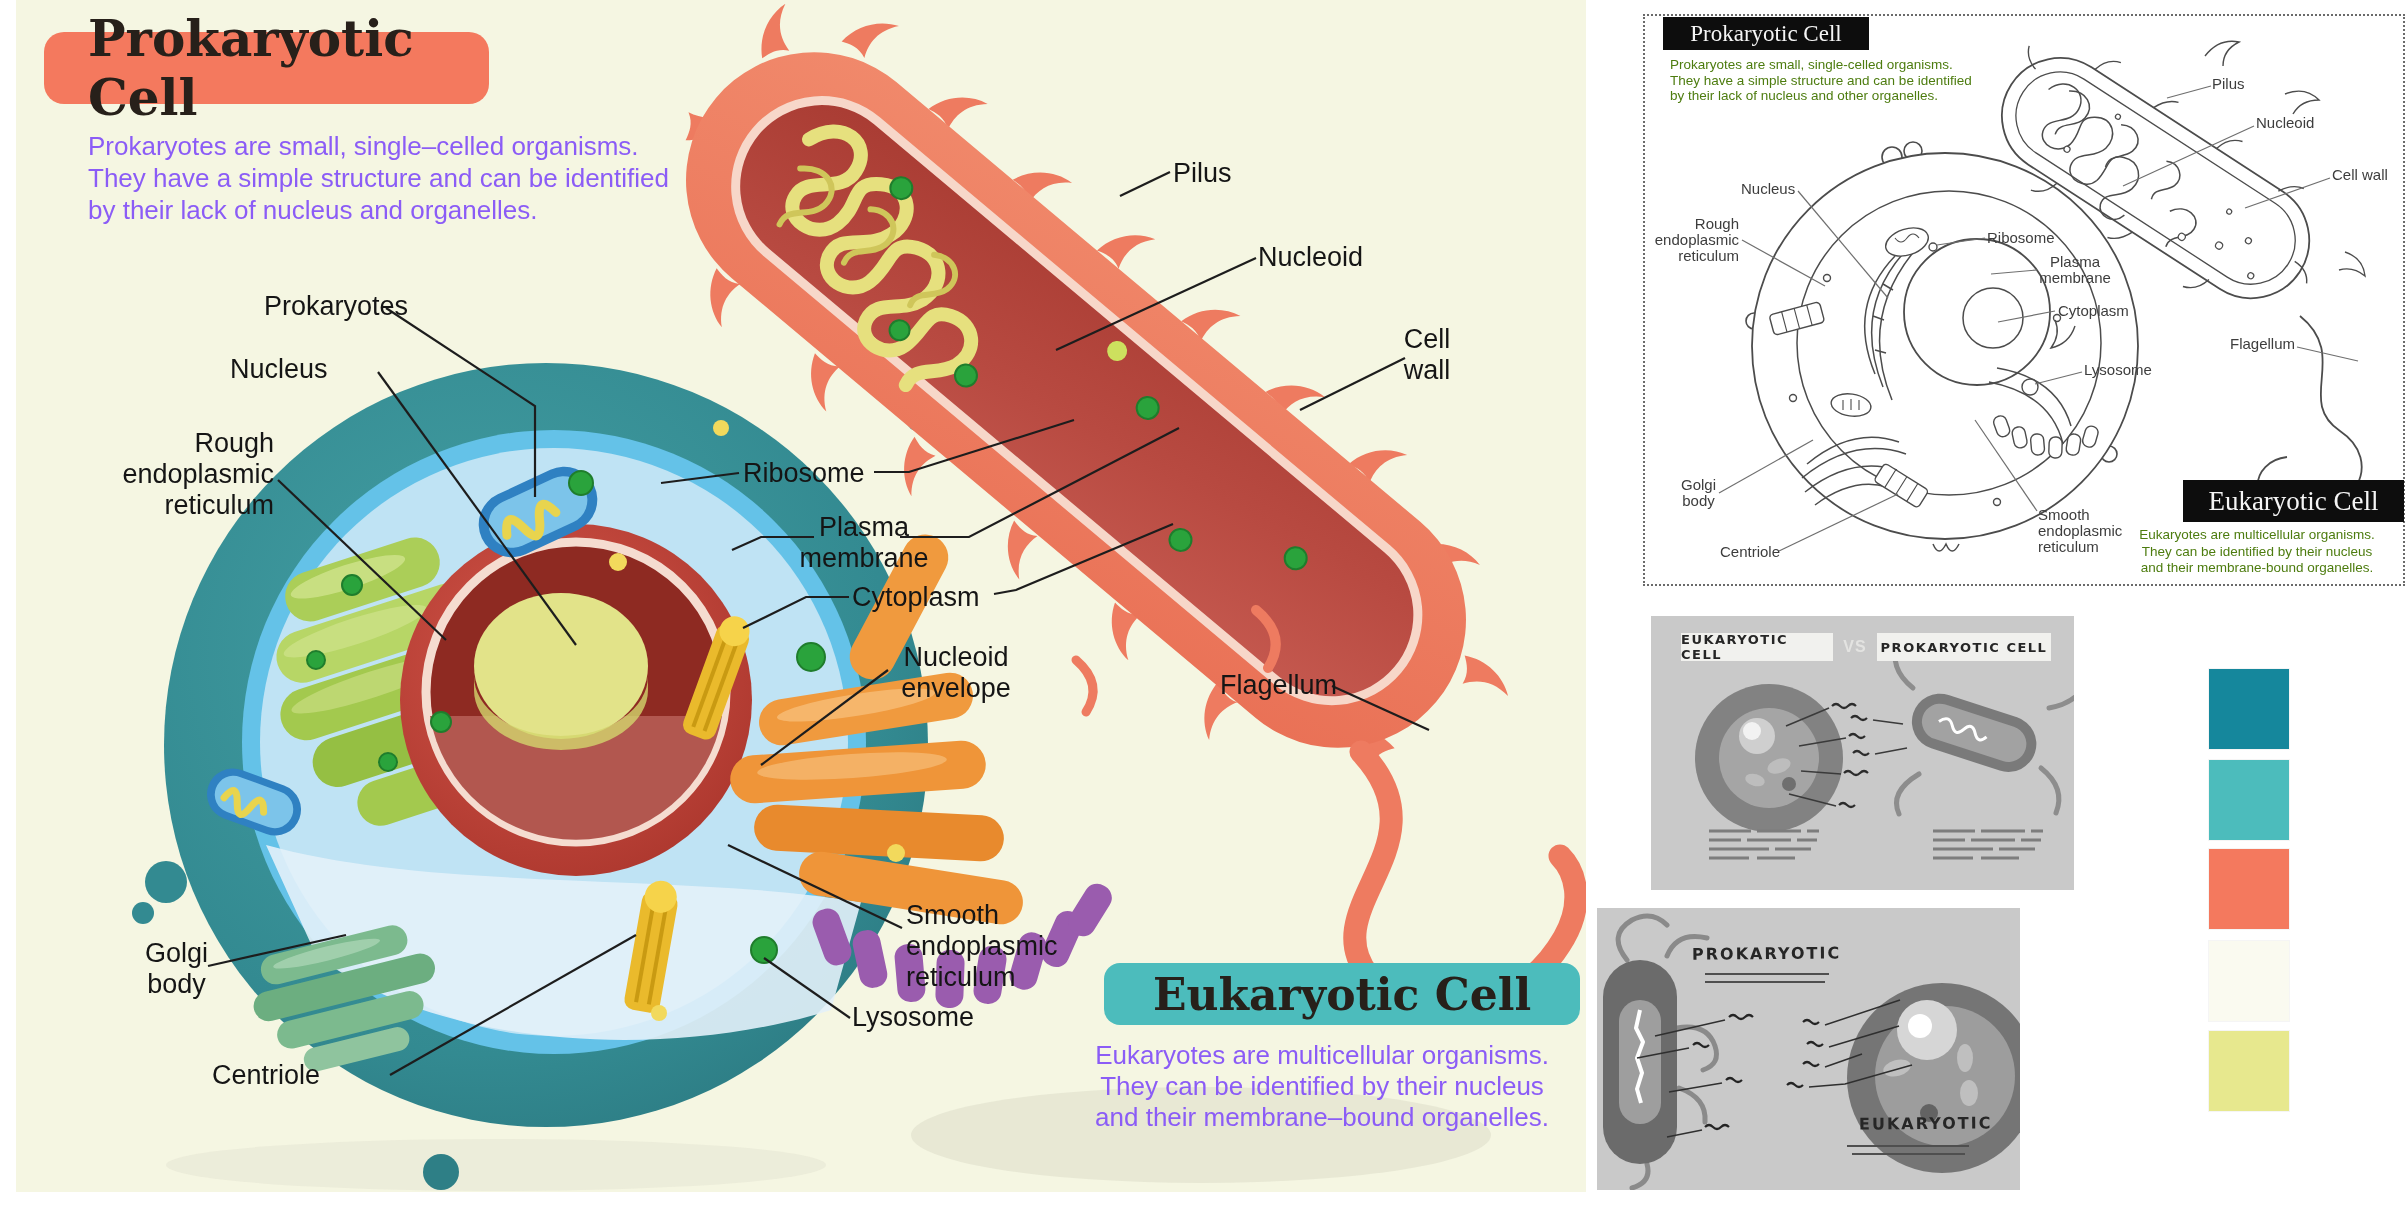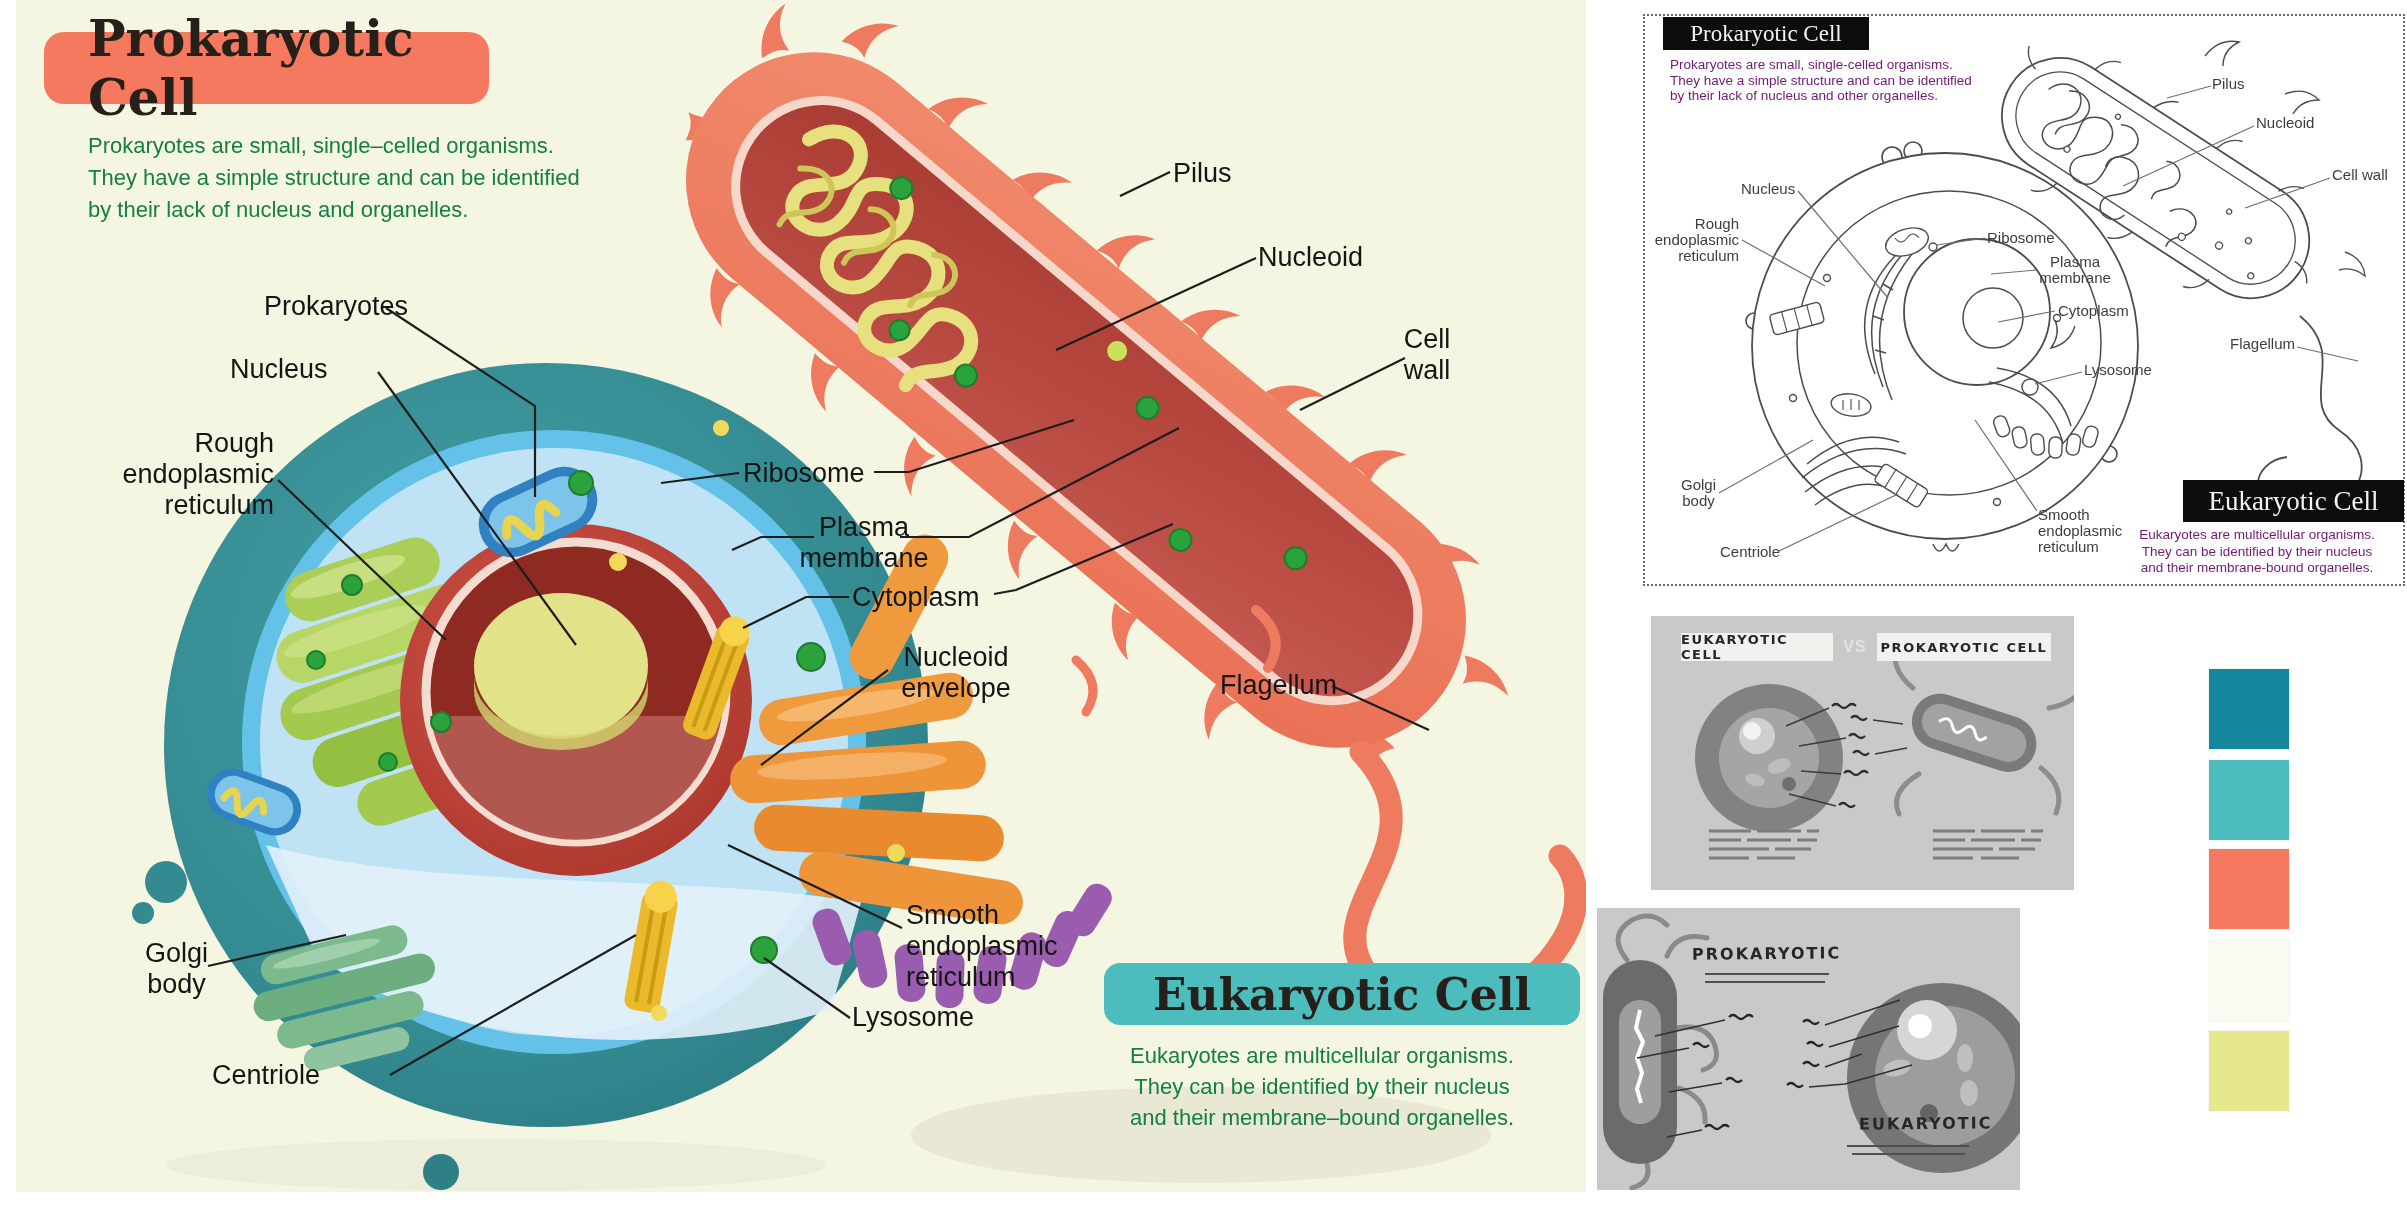--- a/index.html
+++ b/index.html
@@ -7,35 +7,35 @@
          font-family:"Liberation Sans",sans-serif;margin-left:16px;}
   
   .poster{position:absolute;left:0;top:0;width:1570px;height:1192px;background:#f5f6e2;}
   .poster > svg{position:absolute;left:0;top:0;}
   .badge{position:absolute;font-family:"DejaVu Serif",serif;font-weight:700;color:#27201a;
          display:flex;align-items:center;}
   .badge-prok{left:28px;top:32px;width:445px;height:72px;border-radius:20px;
               font-size:50px;padding-left:44px;box-sizing:border-box;}
   .badge-euk{left:1088px;top:963px;width:476px;height:62px;border-radius:16px;
              font-size:44px;justify-content:center;}
-  .desc{position:absolute;color:#15803d;font-size:22px;line-height:32px;white-space:pre-line;}
+  .desc{position:absolute;color:#8b5cf6;font-size:26px;line-height:32px;white-space:pre-line;}
   .desc-prok{left:72px;top:130px;}
   .desc-euk{left:1068px;top:1040px;width:476px;text-align:center;line-height:31px;}
   .lbl{position:absolute;color:#151515;font-size:27px;line-height:31px;white-space:pre-line;}
   .t-r{text-align:right;}.t-c{text-align:center;}
   
   .bw{position:absolute;left:1627px;top:14px;width:762px;height:572px;background:#ffffff;
       border:2px dotted #6a6a6a;box-sizing:border-box;}
   .bw > svg{position:absolute;left:0;top:0;}
   .bw .lbl{font-size:15px;line-height:16px;color:#3d3d3d;}
   .bw-titlebox{position:absolute;background:#0d0d0d;color:#f5f5f5;
                font-family:"Liberation Serif",serif;display:flex;align-items:center;justify-content:center;}
   .bw-title-prok{left:18px;top:1px;width:206px;height:33px;font-size:23px;}
   .bw-title-euk{left:538px;top:464px;width:221px;height:42px;font-size:27px;}
-  .bw-desc{position:absolute;color:#701a75;font-size:13.5px;line-height:15.5px;white-space:pre-line;}
+  .bw-desc{position:absolute;color:#4d7c0f;font-size:13.5px;line-height:15.5px;white-space:pre-line;}
   .bw-desc-prok{left:25px;top:41px;}
   .bw-desc-euk{left:476px;top:511px;width:272px;text-align:center;line-height:16.5px;}
   
   .sk{position:absolute;background:#c9c9c9;}
   .sk1{left:1635px;top:616px;width:423px;height:274px;}
   .sk2{left:1581px;top:908px;width:423px;height:282px;text-align:center;}
   .sk > svg{position:absolute;left:0;top:0;}
   .strip{position:absolute;top:17px;height:28px;background:#f1f1ee;display:flex;
          align-items:center;justify-content:center;}
   .hand{font-family:"DejaVu Sans",sans-serif;font-weight:700;letter-spacing:2px;color:#262626;}

